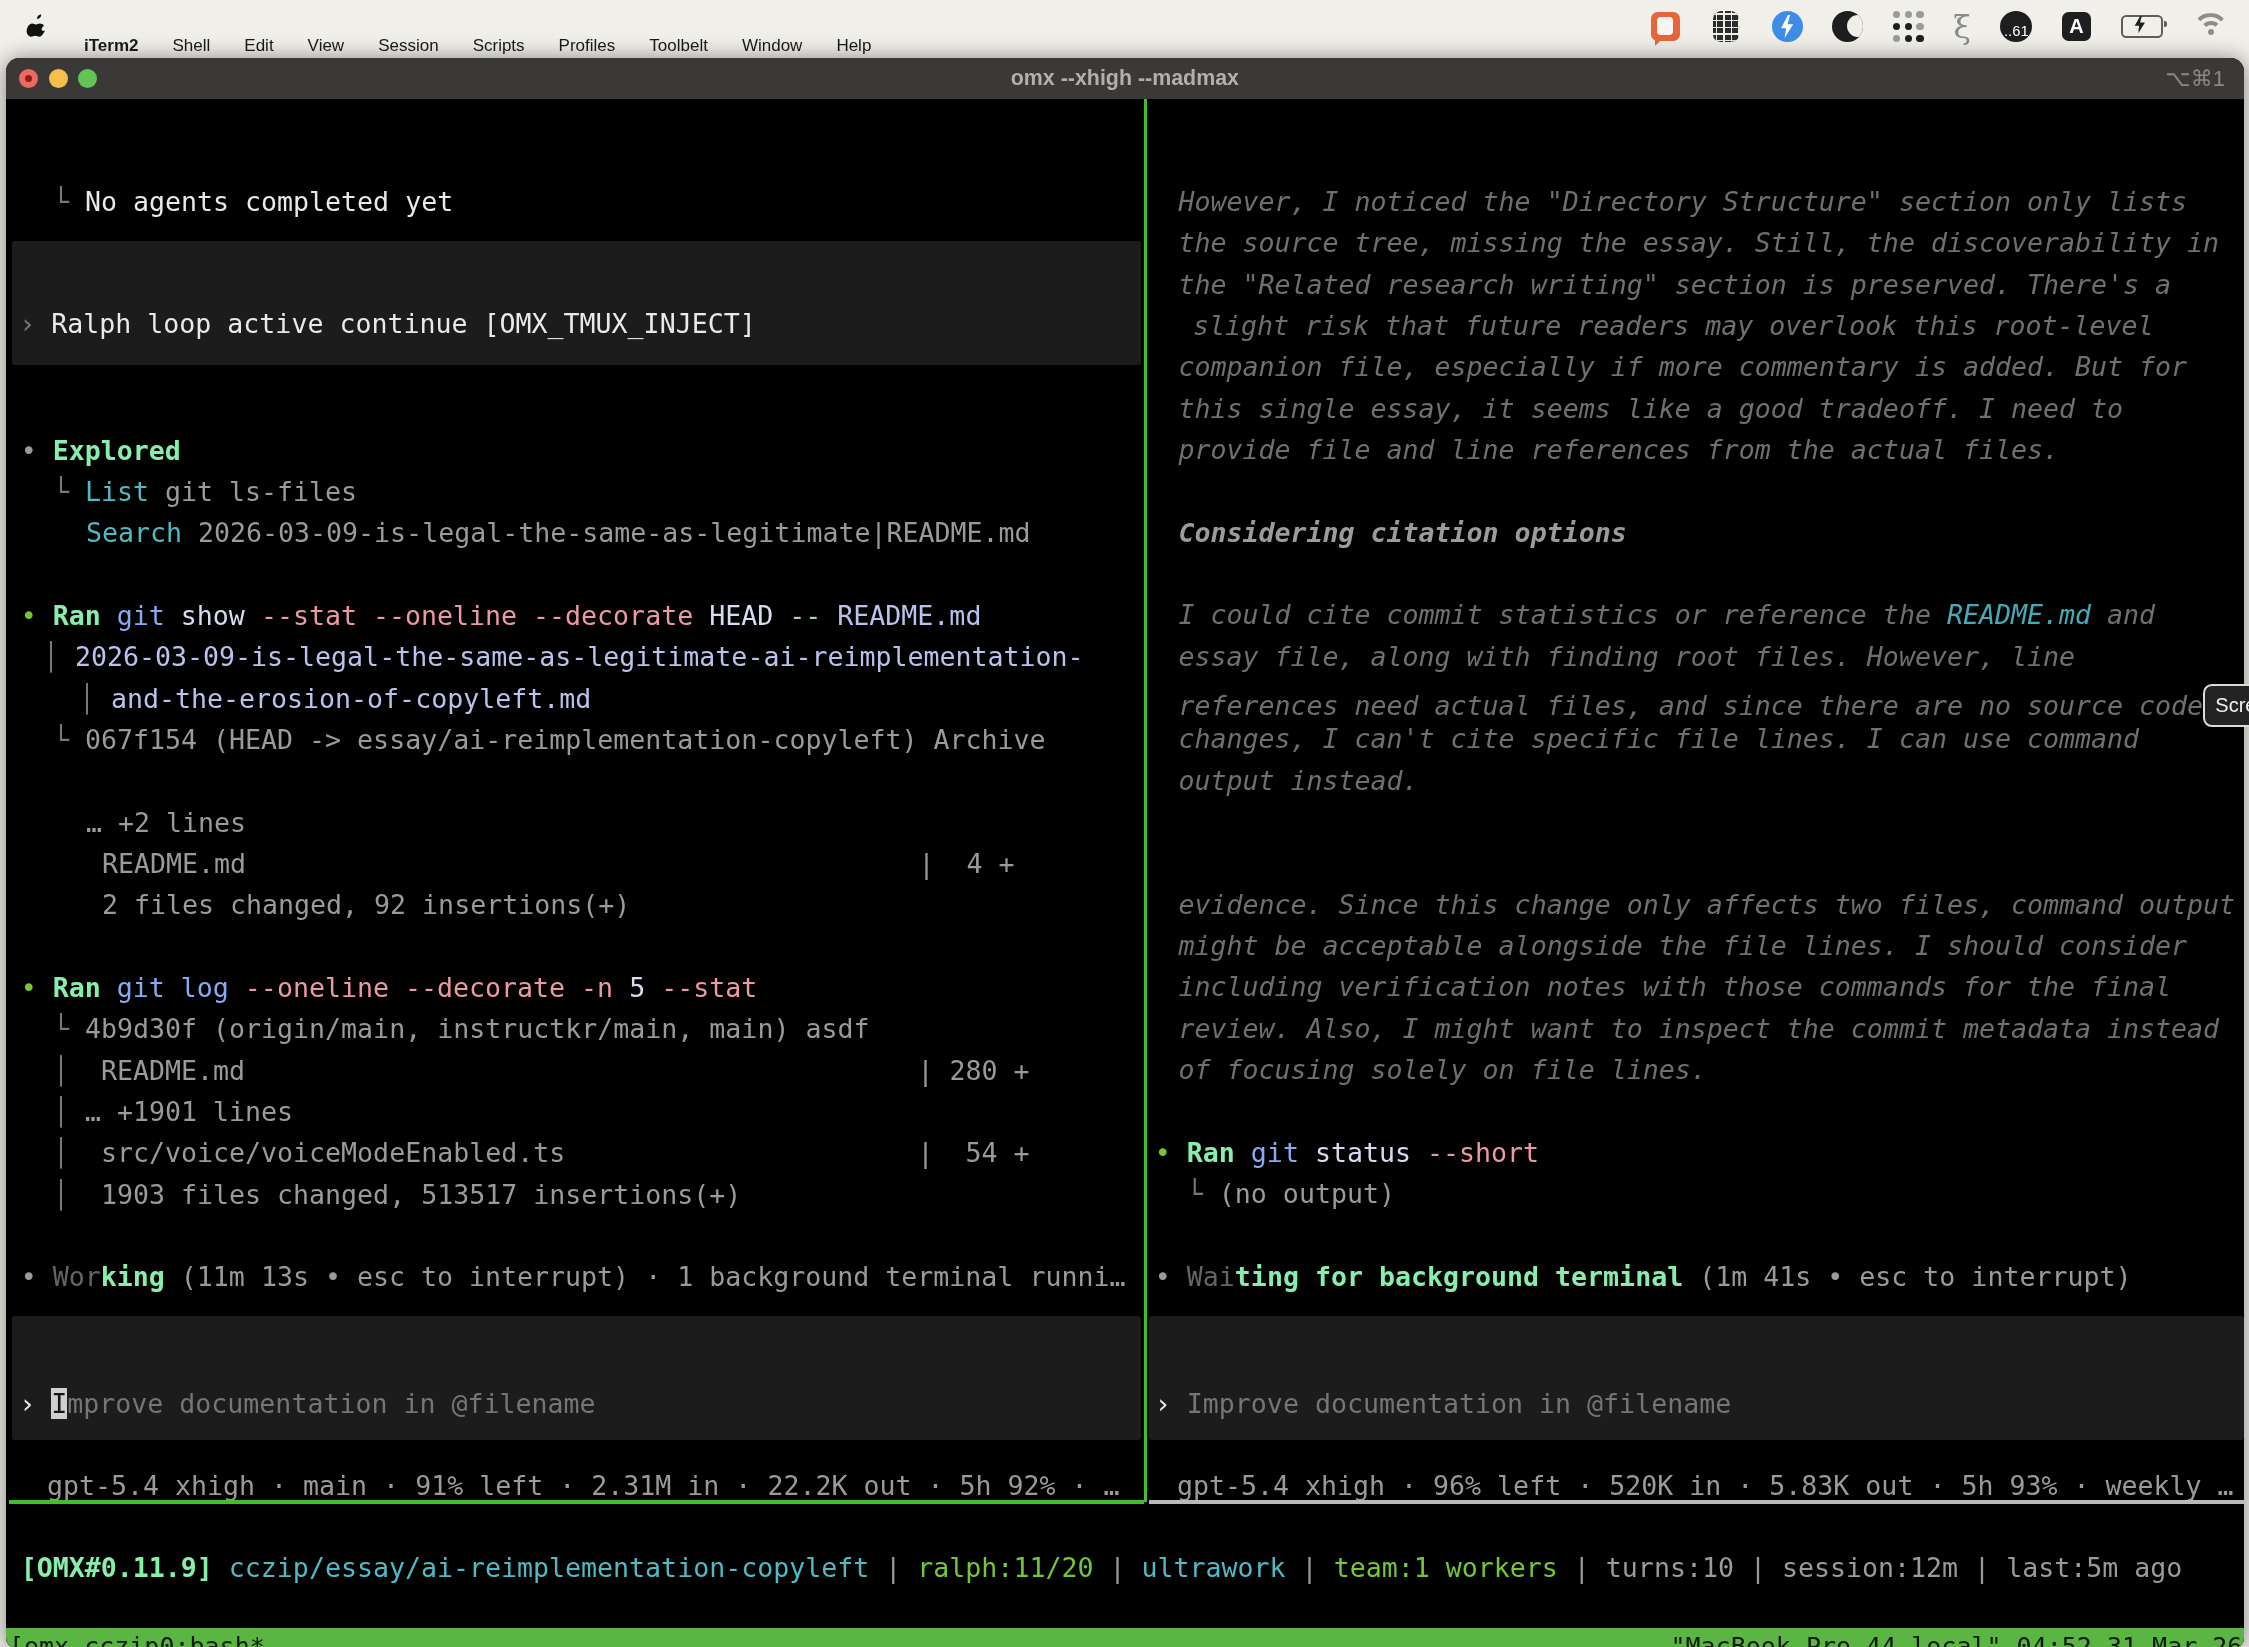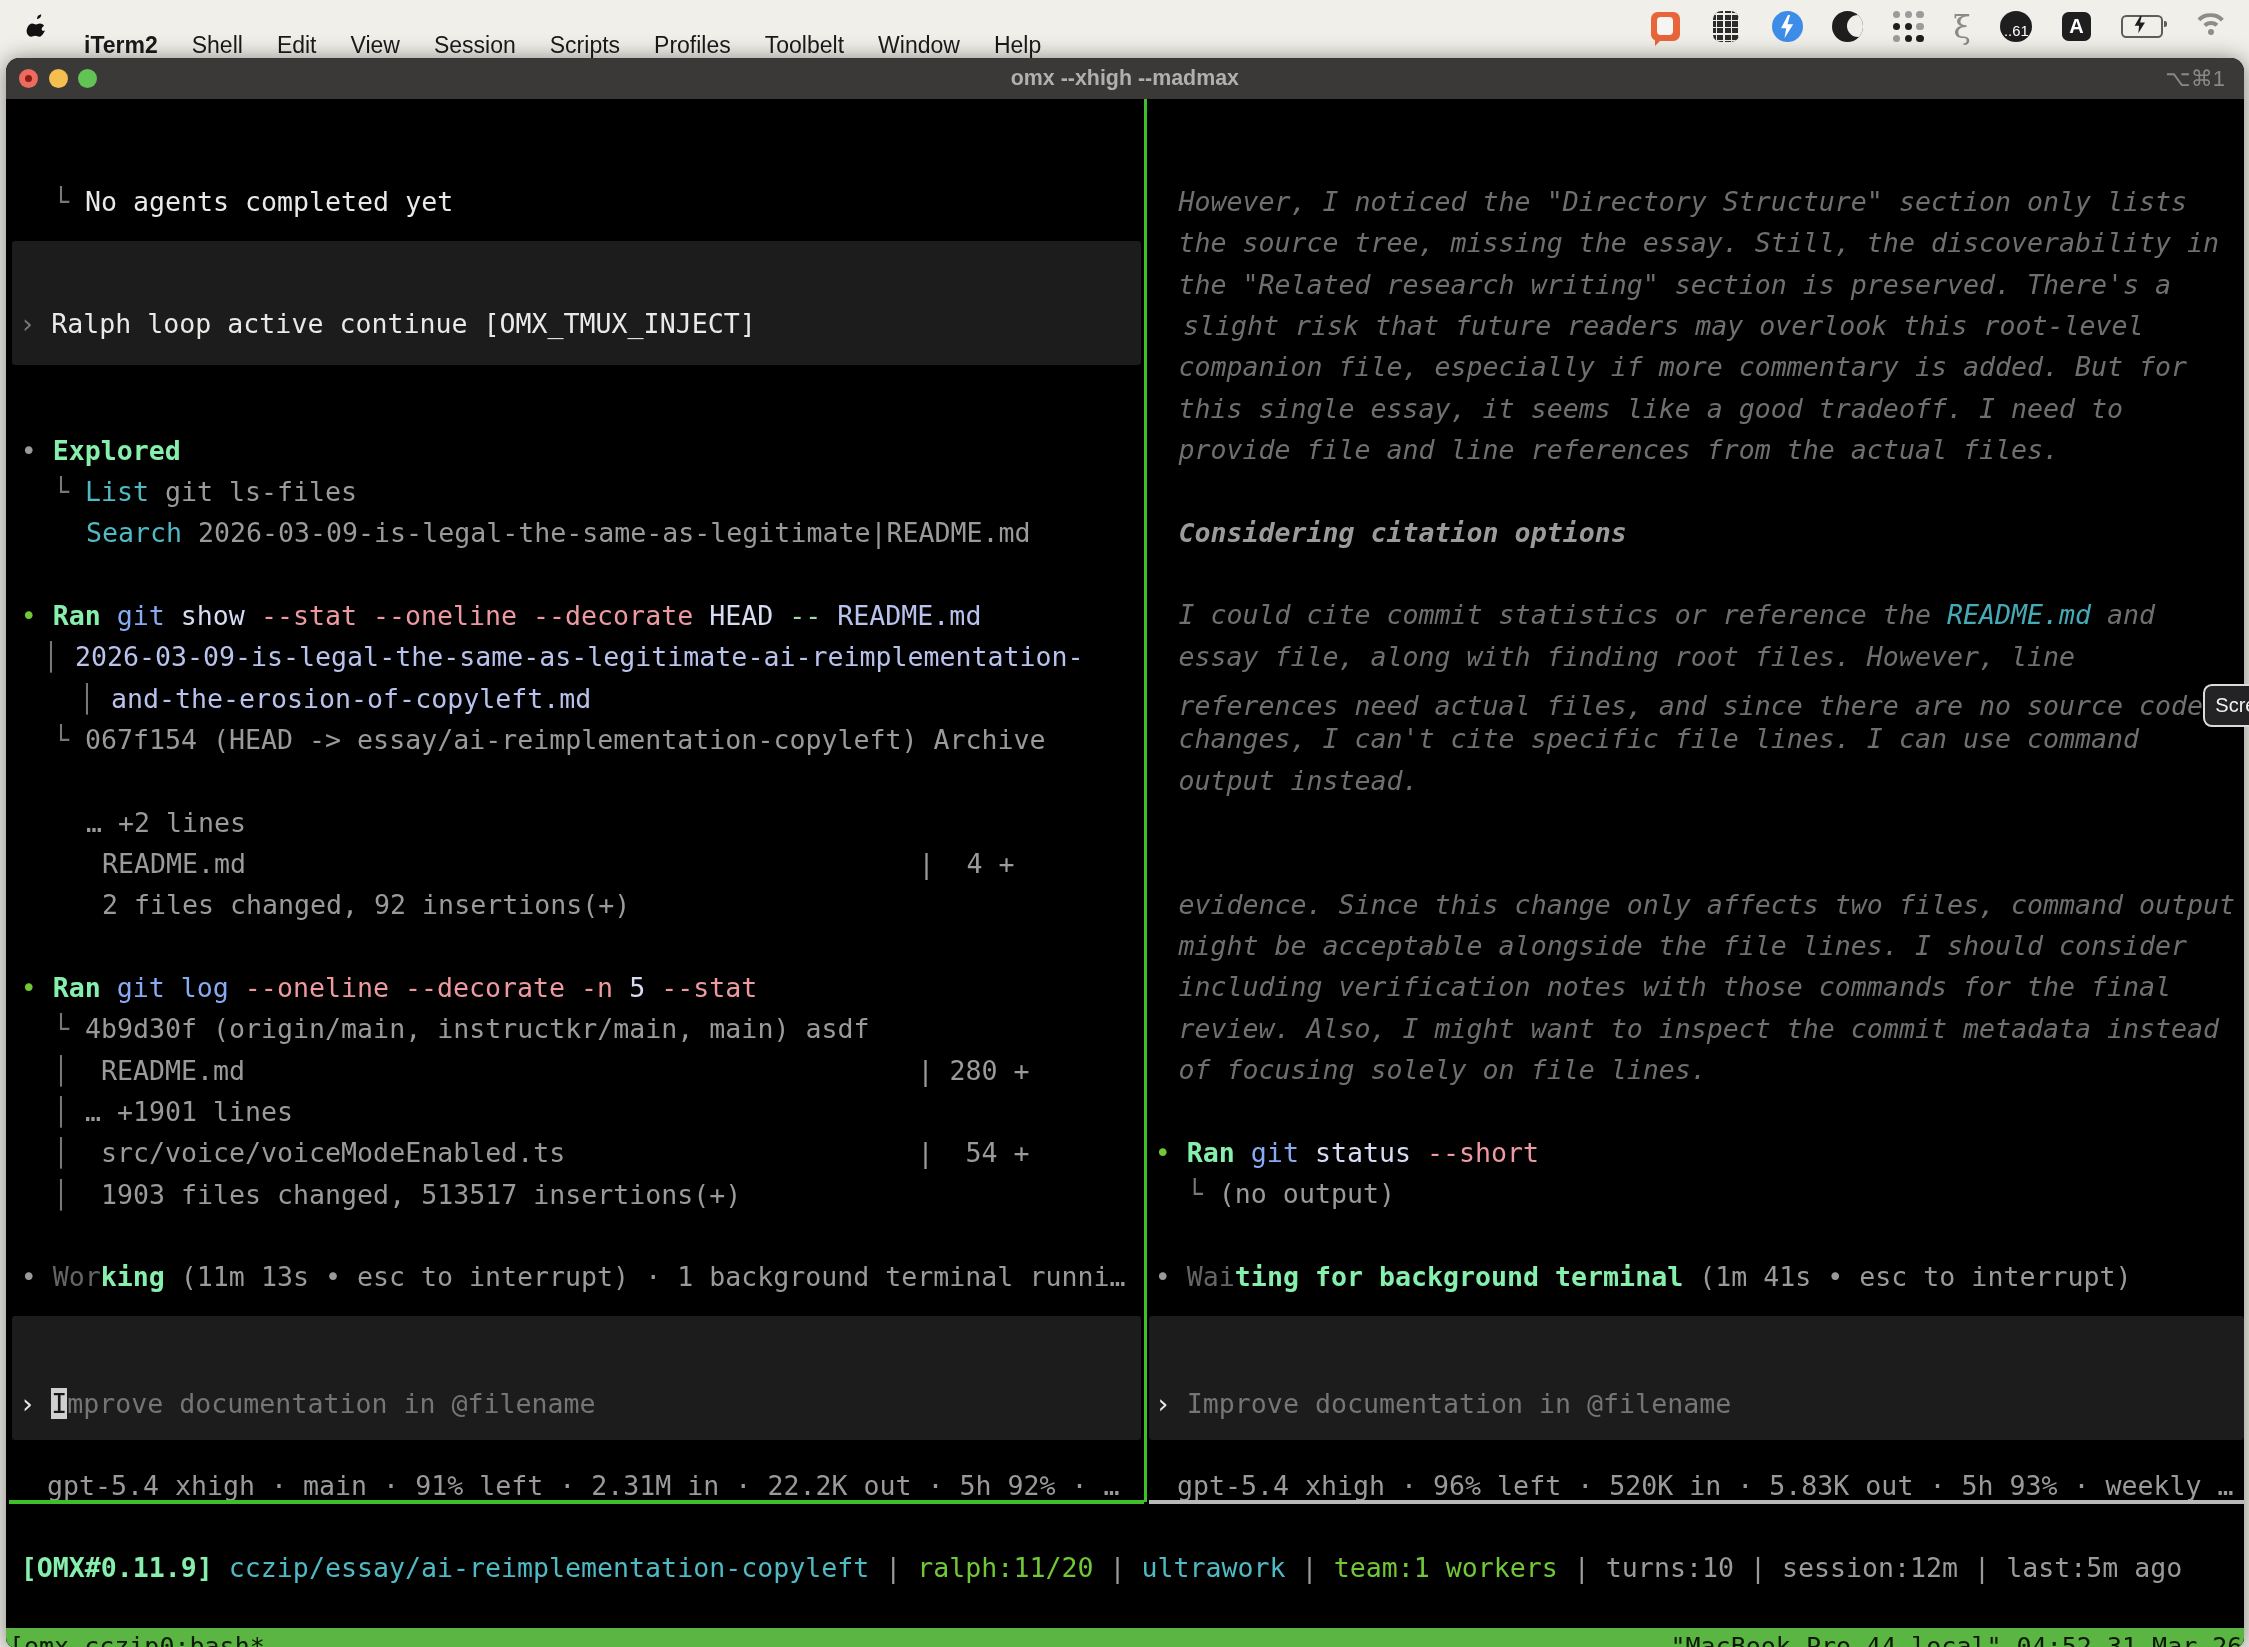--- a/index.html
+++ b/index.html
@@ -1,21 +1,21 @@
 <!DOCTYPE html>
 <html style="font-size:11.8px"><head>
 <meta charset="utf-8">
 <style>
   html,body{margin:0;padding:0;}
   body{width:2250px;height:1648px;position:relative;overflow:hidden;background:#efeee8;font-family:"Liberation Sans",sans-serif;}
 
   
   #menubar{position:absolute;left:0;top:0;width:2250px;height:53px;background:#f0efe9;display:flex;align-items:center;color:#1c1c1c;}
   #menu-left{display:flex;align-items:center;gap:34px;padding-left:25px;}
-  .menu-item{font-size:23px;color:#1a1a1a;white-space:nowrap;margin-top:38px;}
+  .menu-item{font-size:17px;color:#1a1a1a;white-space:nowrap;margin-top:38px;}
   .menu-item.app{font-weight:bold;}
   #apple-logo{width:25px;height:29.5px;display:block;}
   #menu-right{margin-left:auto;display:flex;align-items:center;gap:29.5px;padding-right:20.7px;}
   .mi{display:flex;align-items:center;justify-content:center;}
   .ic-record{width:29.5px;height:29.5px;background:#e8653a;border-radius:6.6px;position:relative;}
   .ic-record:before{content:"";position:absolute;left:6.6px;top:5.2px;width:16px;height:17.7px;background:#f6f5f1;border-radius:3.7px;}
   .ic-record:after{content:"";position:absolute;left:4.4px;bottom:-4.4px;border-left:7.4px solid #e8653a;border-bottom:7.4px solid transparent;}
   .ic-shield{width:26.6px;height:32px;background:#2c2c2c;border-radius:11.8px 11.8px 11px 11px;
     background-image:repeating-linear-gradient(0deg,transparent 0 5.2px,#efeee8 5.2px 6.6px),repeating-linear-gradient(90deg,transparent 0 5.9px,#efeee8 5.9px 7.4px);
     background-clip:content-box;padding:3.7px 3px;}
@@ -171,21 +171,21 @@
         <div class="tline" style="top: 1075px; left: 47px;"><span class="s-d">│  </span><span class="s-g">1903 files changed, 513517 insertions(+)</span></div>
         <div class="tline" style="top: 1157px; left: 14.8px;"><span class="s-g">• </span><span class="s-dd">Wor</span><span class="s-b">king</span><span class="s-g"> (11m 13s • esc to interrupt) · 1 background terminal runni…</span></div>
         <div class="tline" style="top: 1284px; left: 13.3px;"><span class="s-w">› </span><span class="s-cur">I</span><span class="s-ph">mprove documentation in @filename</span></div>
         <div class="tline" style="top: 1366px; left: 41px;"><span class="s-g">gpt-5.4 xhigh · main · 91% left · 2.31M in · 22.2K out · 5h 92% · …</span></div>
       </div>
     <div class="pane" id="pane-right">
         <div class="tbox" style="top: 1217px; left: 0px; width: 1095px; height: 124px;"></div>
         <div class="tline" style="top: 82px; left: 29.5px;"><span class="s-i">However, I noticed the "Directory Structure" section only lists</span></div>
         <div class="tline" style="top: 123px; left: 29.5px;"><span class="s-i">the source tree, missing the essay. Still, the discoverability in</span></div>
         <div class="tline" style="top: 165px; left: 29.5px;"><span class="s-i">the "Related research writing" section is preserved. There's a</span></div>
-        <div class="tline" style="top: 206px; left: 34px;"><span class="s-i">slight risk that future readers may overlook this root-level</span></div>
+        <div class="tline" style="top: 206px; left: 44px;"><span class="s-i">slight risk that future readers may overlook this root-level</span></div>
         <div class="tline" style="top: 247px; left: 29.5px; text-decoration: underline;"><span class="s-i">companion file, especially if more commentary is added. But for</span></div>
         <div class="tline" style="top: 289px; left: 29.5px;"><span class="s-i">this single essay, it seems like a good tradeoff. I need to</span></div>
         <div class="tline" style="top: 330px; left: 29.5px;"><span class="s-i">provide file and line references from the actual files.</span></div>
         <div class="tline" style="top: 413px; left: 29.5px;"><span class="s-ib">Considering citation options</span></div>
         <div class="tline" style="top: 495px; left: 29.5px;"><span class="s-i">I could cite commit statistics or reference the </span><span class="s-it">README.md</span><span class="s-i"> and</span></div>
         <div class="tline" style="top: 537px; left: 29.5px;"><span class="s-i">essay file, along with finding root files. However, line</span></div>
         <div class="tline" style="top: 578px; left: 29.5px; margin-top: 8px;"><span class="s-i">references need actual files, and since there are no source code</span></div>
         <div class="tline" style="top: 619px; left: 29.5px;"><span class="s-i">changes, I can't cite specific file lines. I can use command</span></div>
         <div class="tline" style="top: 661px; left: 29.5px;"><span class="s-i">output instead.</span></div>
         <div class="tline" style="top: 785px; left: 29.5px;"><span class="s-i">evidence. Since this change only affects two files, command output</span></div>

